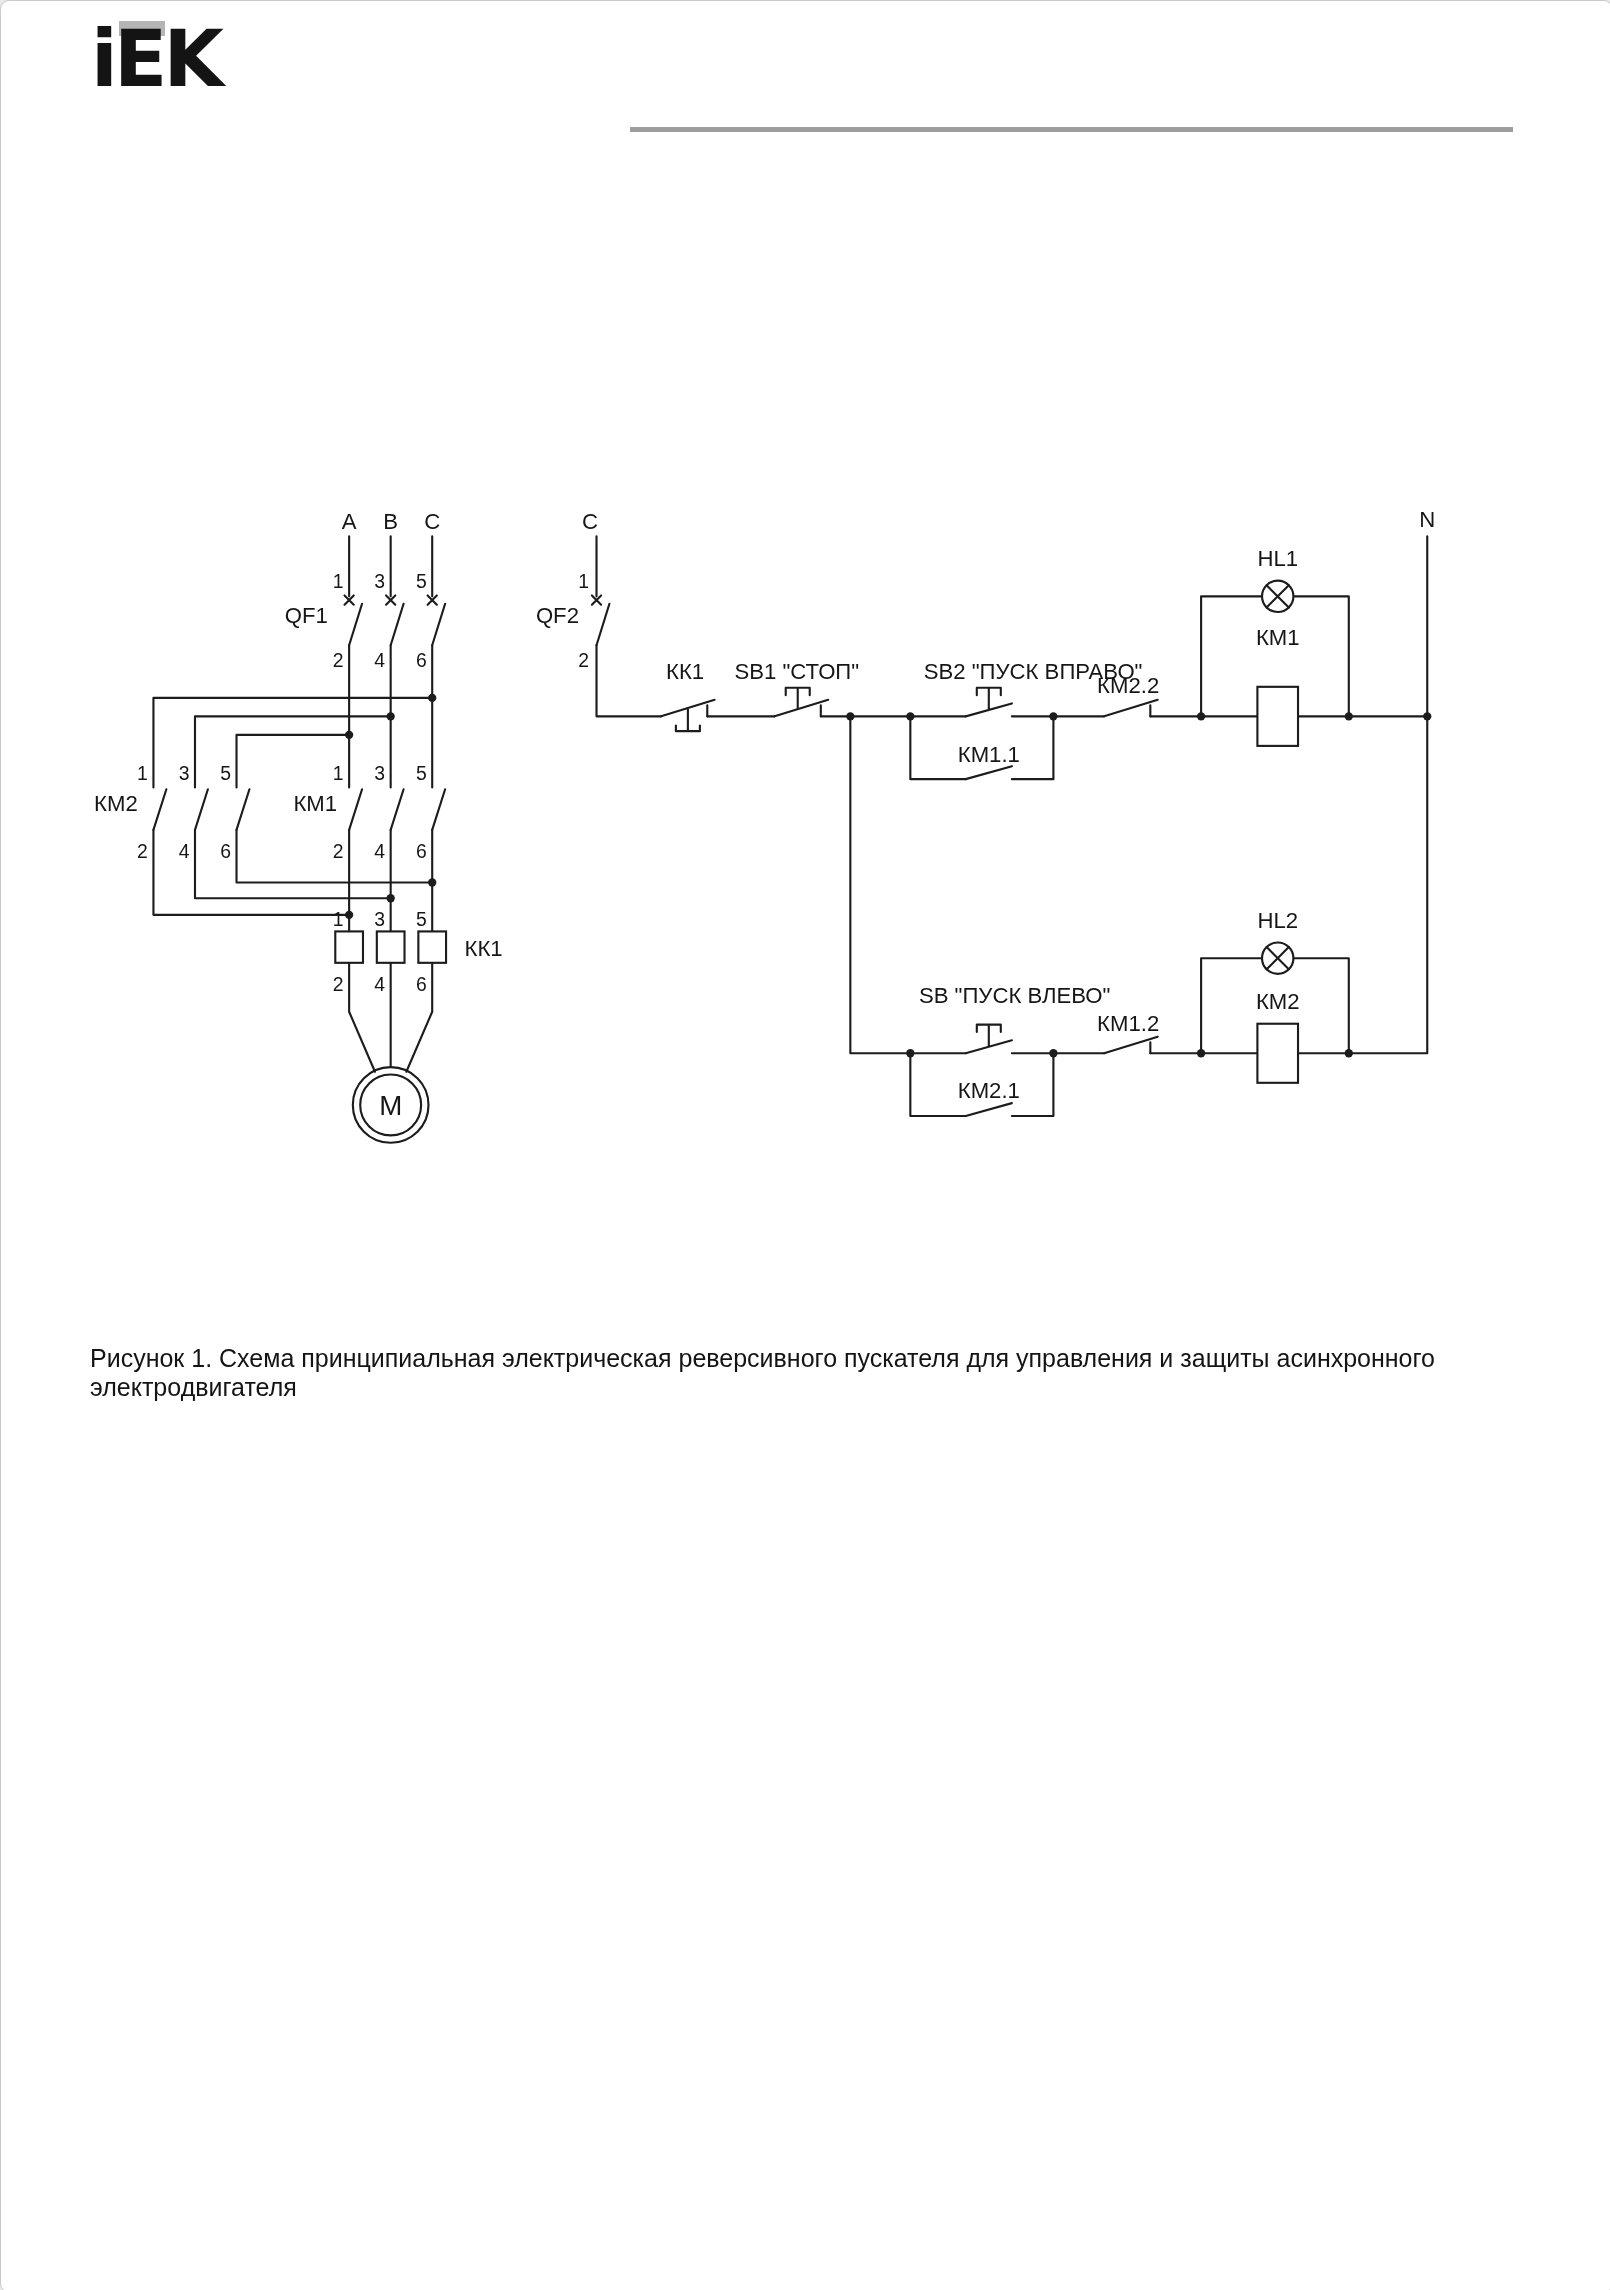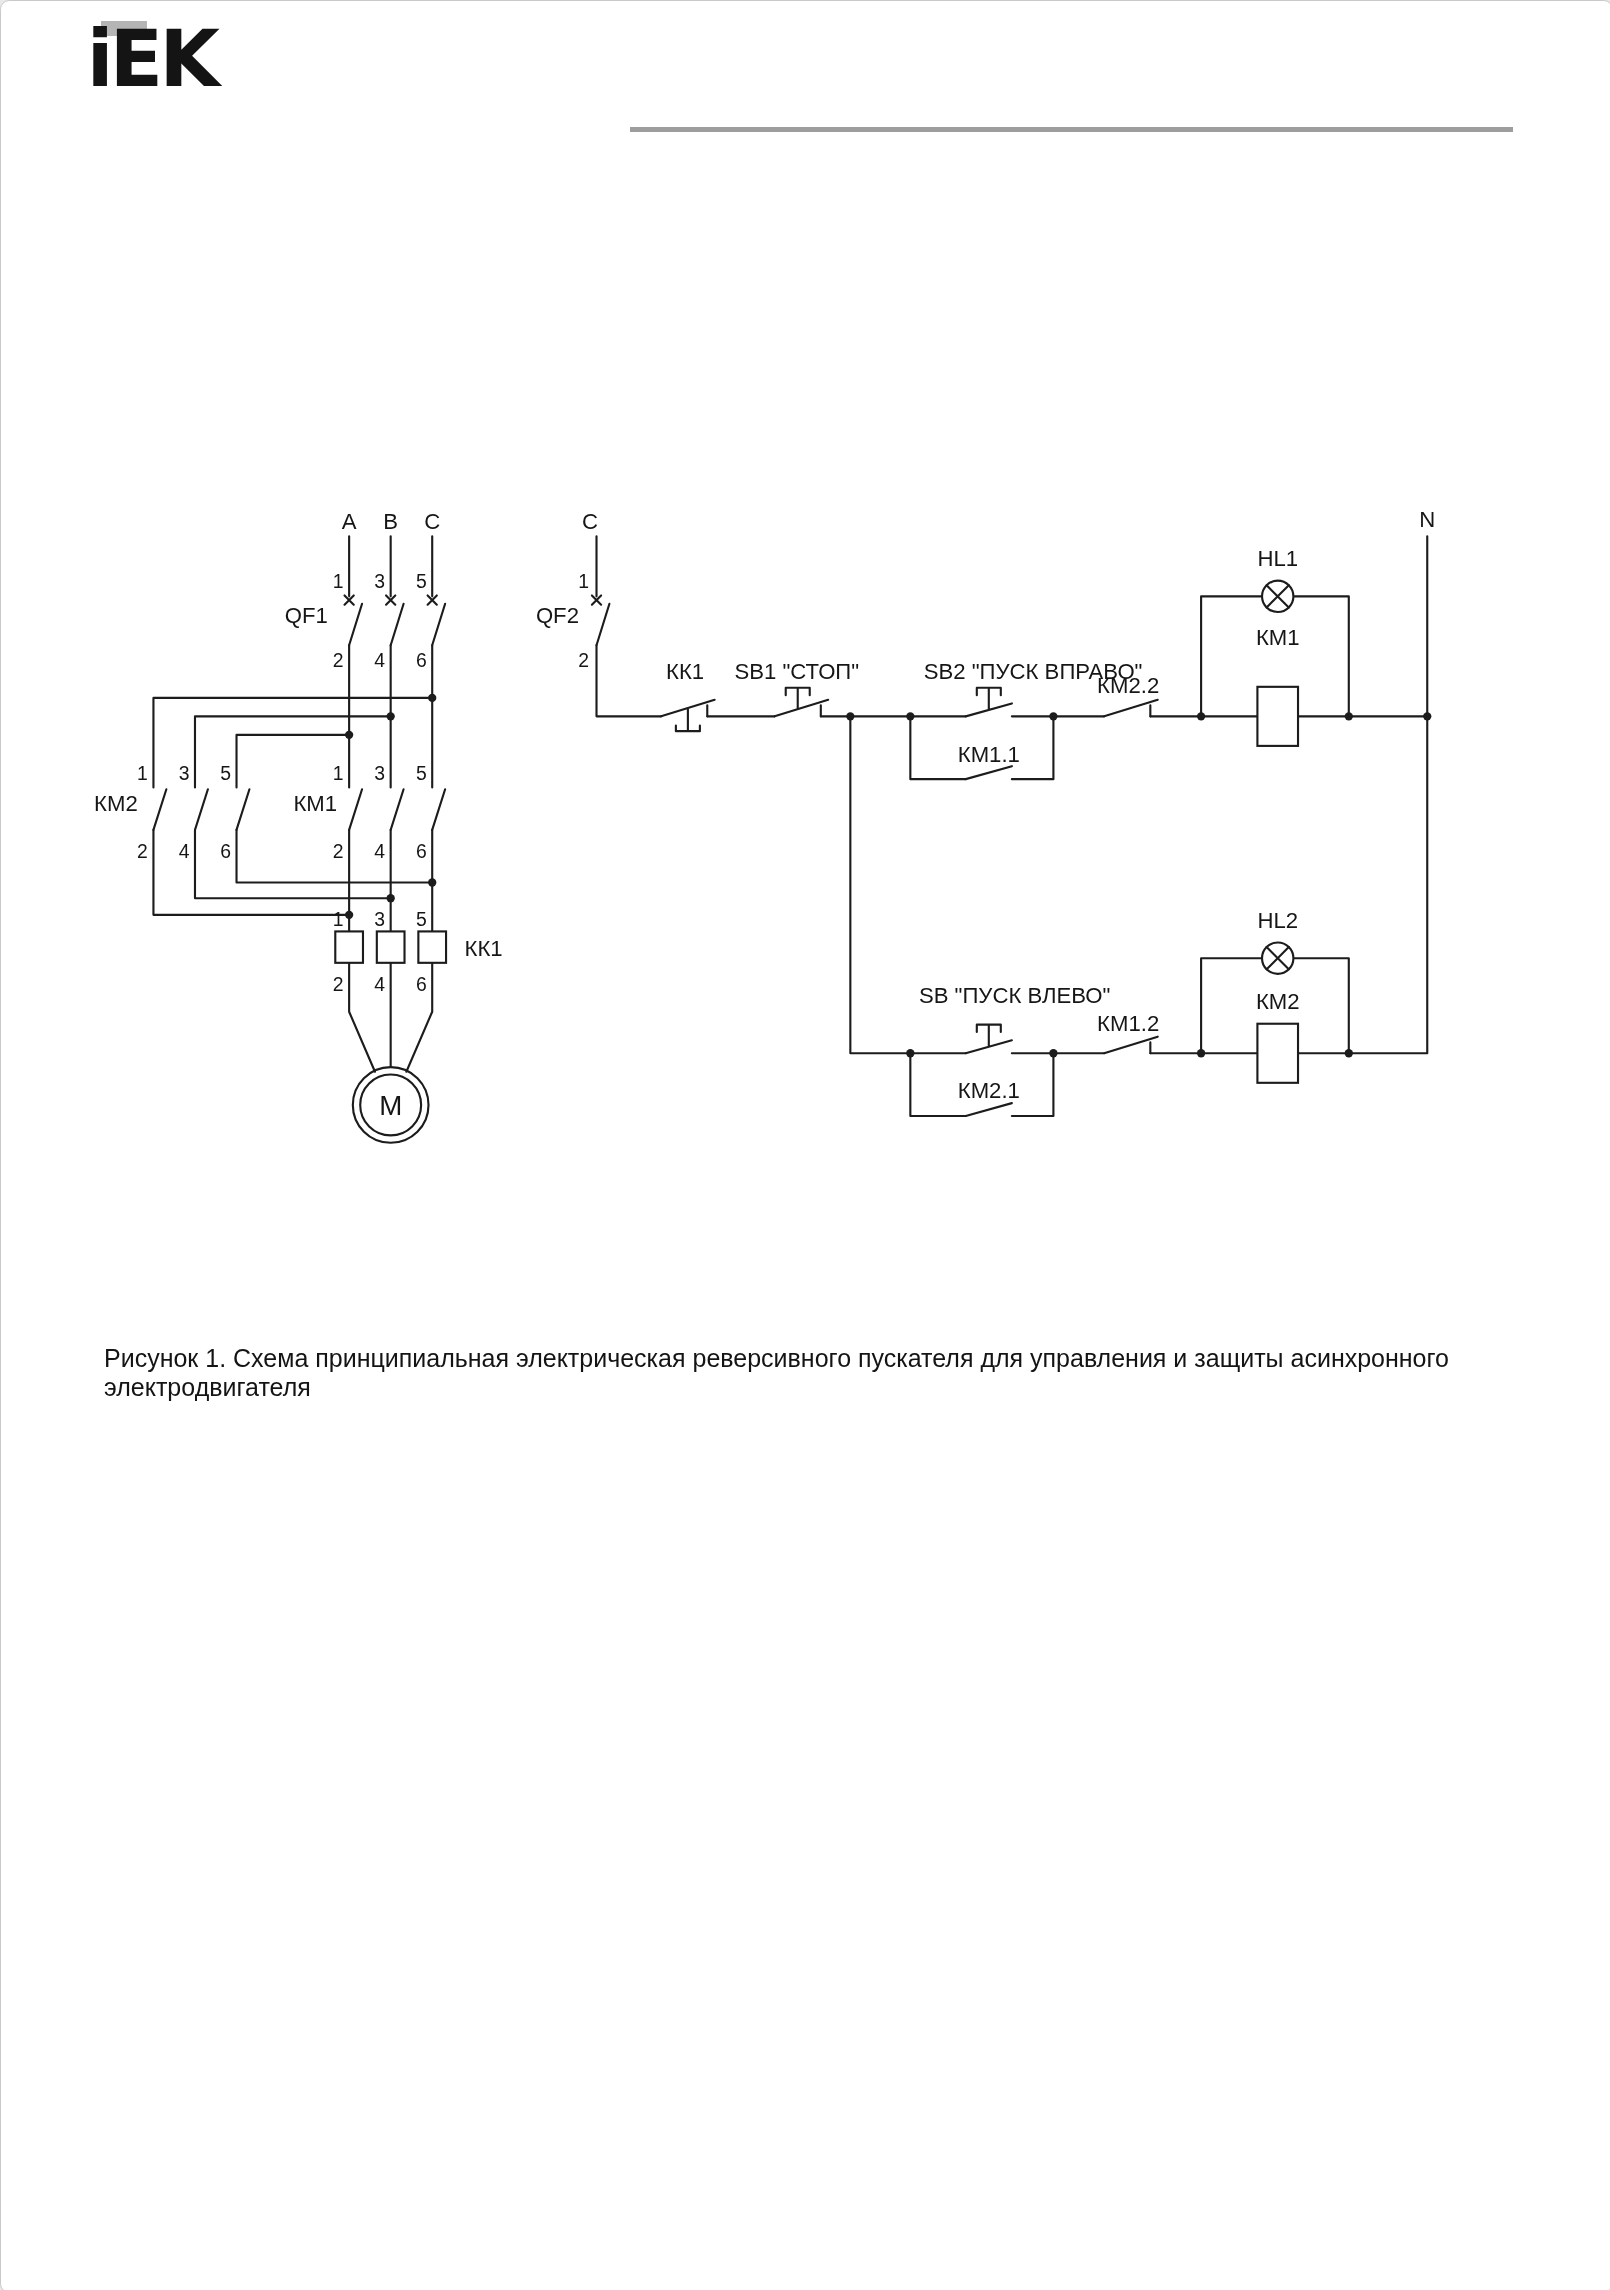--- a/index.html
+++ b/index.html
@@ -5,34 +5,34 @@
   html,body{margin:0;padding:0;background:#e9e9e9;}
   .page{
     position:relative;
     width:1611px;height:2291px;
     background:#ffffff;
     border:0.9px solid #c9c9c9;
     border-radius:9.2px;
     overflow:hidden;
     font-family:"Liberation Sans","DejaVu Sans",sans-serif;
   }
-  .logo{position:absolute;left:72px;top:18.5px;width:157px;height:83px;text-align:center;}
+  .logo{position:absolute;left:90px;top:18.5px;width:157px;height:83px;}
   .logo-text{
     position:relative;z-index:2;
     font-family:"DejaVu Sans","Liberation Sans",sans-serif;
     font-weight:800;font-size:78px;line-height:1;color:#141414;letter-spacing:-3.7px;
   }
   .logo-bar{position:absolute;z-index:1;left:28px;top:1.8px;width:46px;height:14.8px;background:#b5b5b5;}
   .doc-title{
     position:absolute;top:81px;right:98px;
     font-size:25px;font-weight:bold;color:#141414;white-space:nowrap;
   }
   .title-rule{position:absolute;left:629px;top:126px;width:883px;height:4.6px;background:#9d9d9d;}
   .caption{
-    position:absolute;left:103px;top:1343px;width:1403px;
+    position:absolute;left:89px;top:1343px;width:1403px;
     font-size:25px;color:#141414;
   }
   svg{position:absolute;left:0;top:0;}
   svg text{
     font-family:"Liberation Sans","DejaVu Sans",sans-serif;
     fill:#161616;
   }
   .t24{font-size:24px;}
   .t21{font-size:21px;}
   .t30{font-size:30px;}

